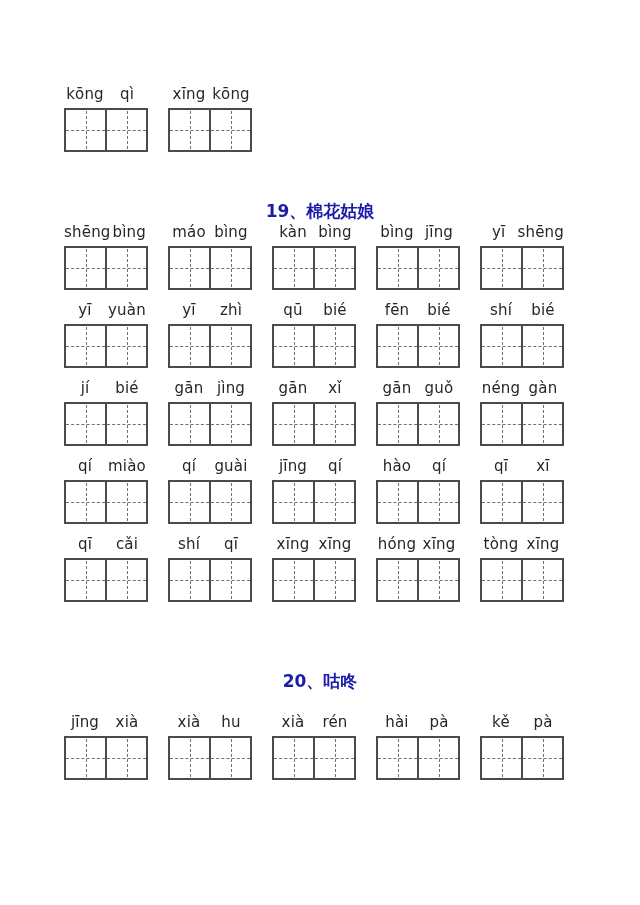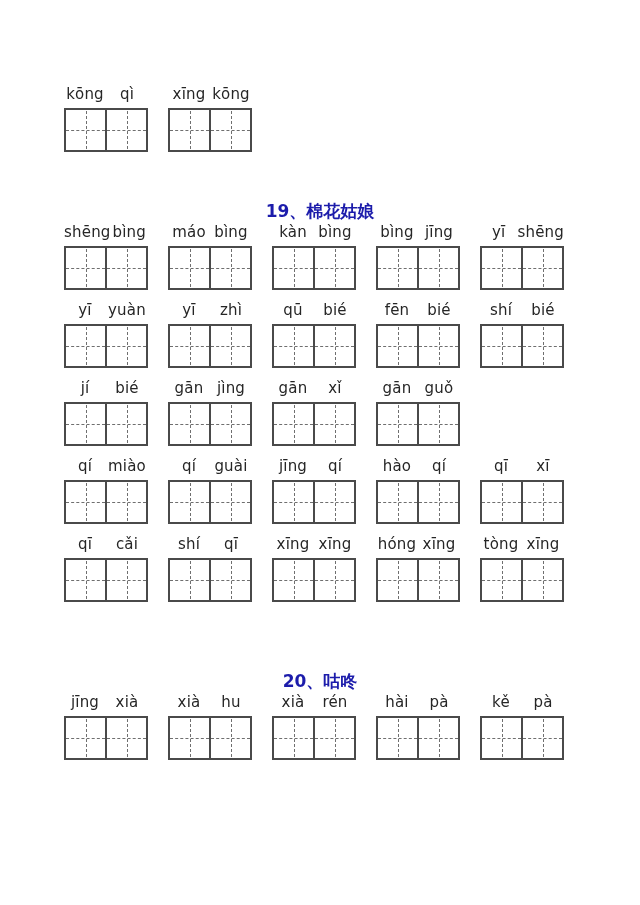--- a/index.html
+++ b/index.html
@@ -68,21 +68,21 @@
   }
   .section-title {
     text-align: center;
     font-size: 17px;
     font-weight: bold;
     color: #1c1cab;
     font-family: "DejaVu Sans", "Liberation Sans", sans-serif;
   }
   .top-row { padding-top: 85px; }
   .title-19 { margin-top: 48px; }
-  .title-20 { margin-top: 68px; }
+  .title-20 { margin-top: 68px; margin-bottom: 20px; }
 </style>
 </head>
 <body>
 
 <div class="page">
 
   <div class="row top-row">
     <div class="word">
       <div class="pinyin">
         <span>kōng</span>
@@ -247,20 +247,30 @@
     <div class="word">
       <div class="pinyin">
         <span>gān</span>
         <span>guǒ</span>
       </div>
       <div class="grid">
         <div class="cell"></div>
         <div class="cell"></div>
       </div>
     </div>
+    <div class="word">
+      <div class="pinyin">
+        <span>néng</span>
+        <span>gàn</span>
+      </div>
+      <div class="grid">
+        <div class="cell"></div>
+        <div class="cell"></div>
+      </div>
+    </div>
   </div>
 
   <div class="row">
     <div class="word">
       <div class="pinyin">
         <span>qí</span>
         <span>miào</span>
       </div>
       <div class="grid">
         <div class="cell"></div>

